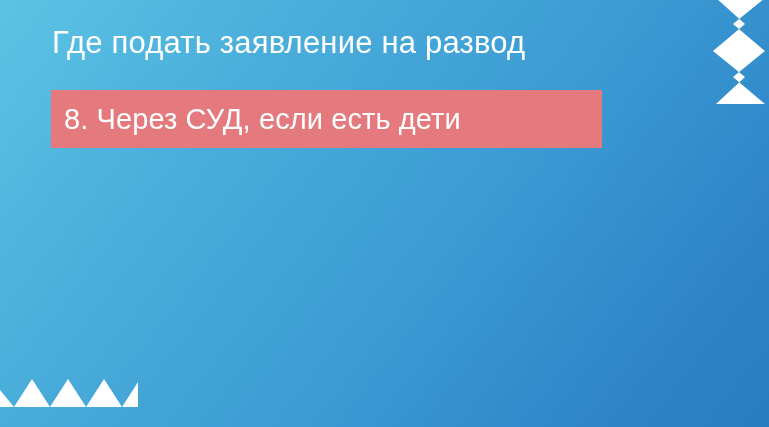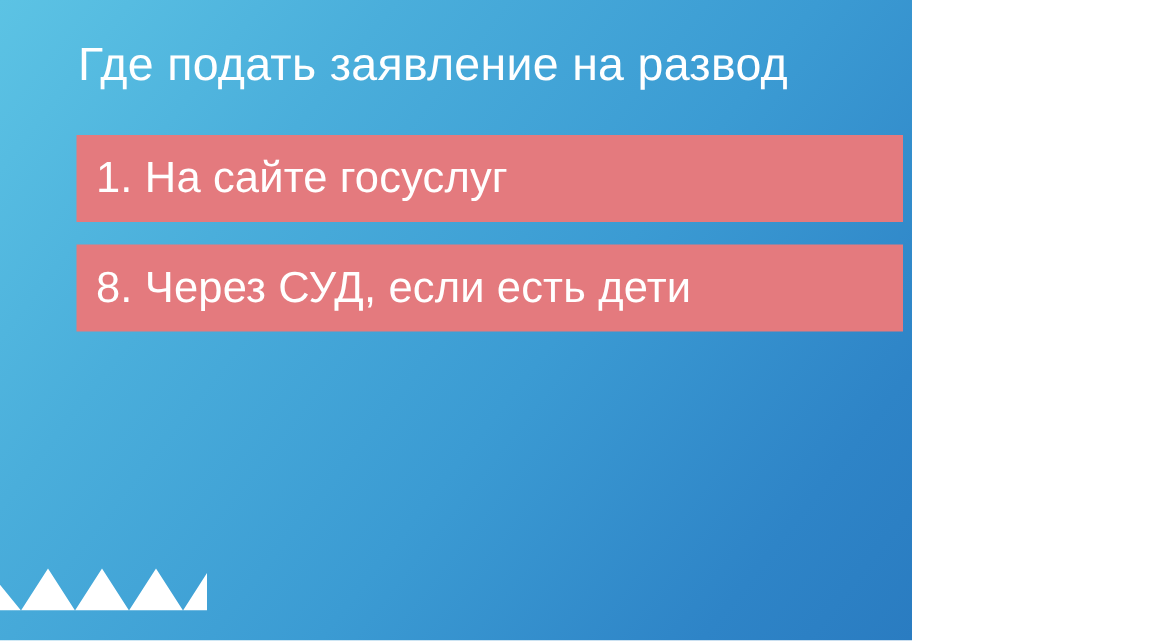--- a/index.html
+++ b/index.html
@@ -2,21 +2,21 @@
 <html><head>
 <meta charset="utf-8">
 <style>
   html, body {
     margin: 0;
     padding: 0;
     background: #ffffff;
   }
   #slide {
     position: relative;
-    width: 608px;
+    width: 769px;
     height: 427px;
     overflow: hidden;
     background: linear-gradient(128deg, #5cc3e4 0%, #4aaedb 28%, #3b9bd3 58%, #2e84c7 85%, #2a7cc1 100%);
     font-family: "Liberation Sans", sans-serif;
     -webkit-font-smoothing: antialiased;
   }
 
   
   .zigzag-right {
     position: absolute;
@@ -89,23 +89,20 @@
   </svg>
 
   <svg class="zigzag-bottom" viewBox="0 0 142 32" preserveAspectRatio="none">
     <polygon fill="#ffffff" points="0,32 0,10 18,32 36,4 54,32 72,4 90,32 108,4 126,32 142,7 142,32"></polygon>
   </svg>
 
   <div class="title">Где подать заявление на развод</div>
 
   <div class="bars">
 
-    <div class="bar">
-      <span class="bar-label">1. На сайте госуслуг</span>
-    </div>
 
 
 
     <div class="bar overflow">
       <span class="bar-label">8. Через СУД, если есть дети</span>
     </div>
 
   </div>
 </div>
 

